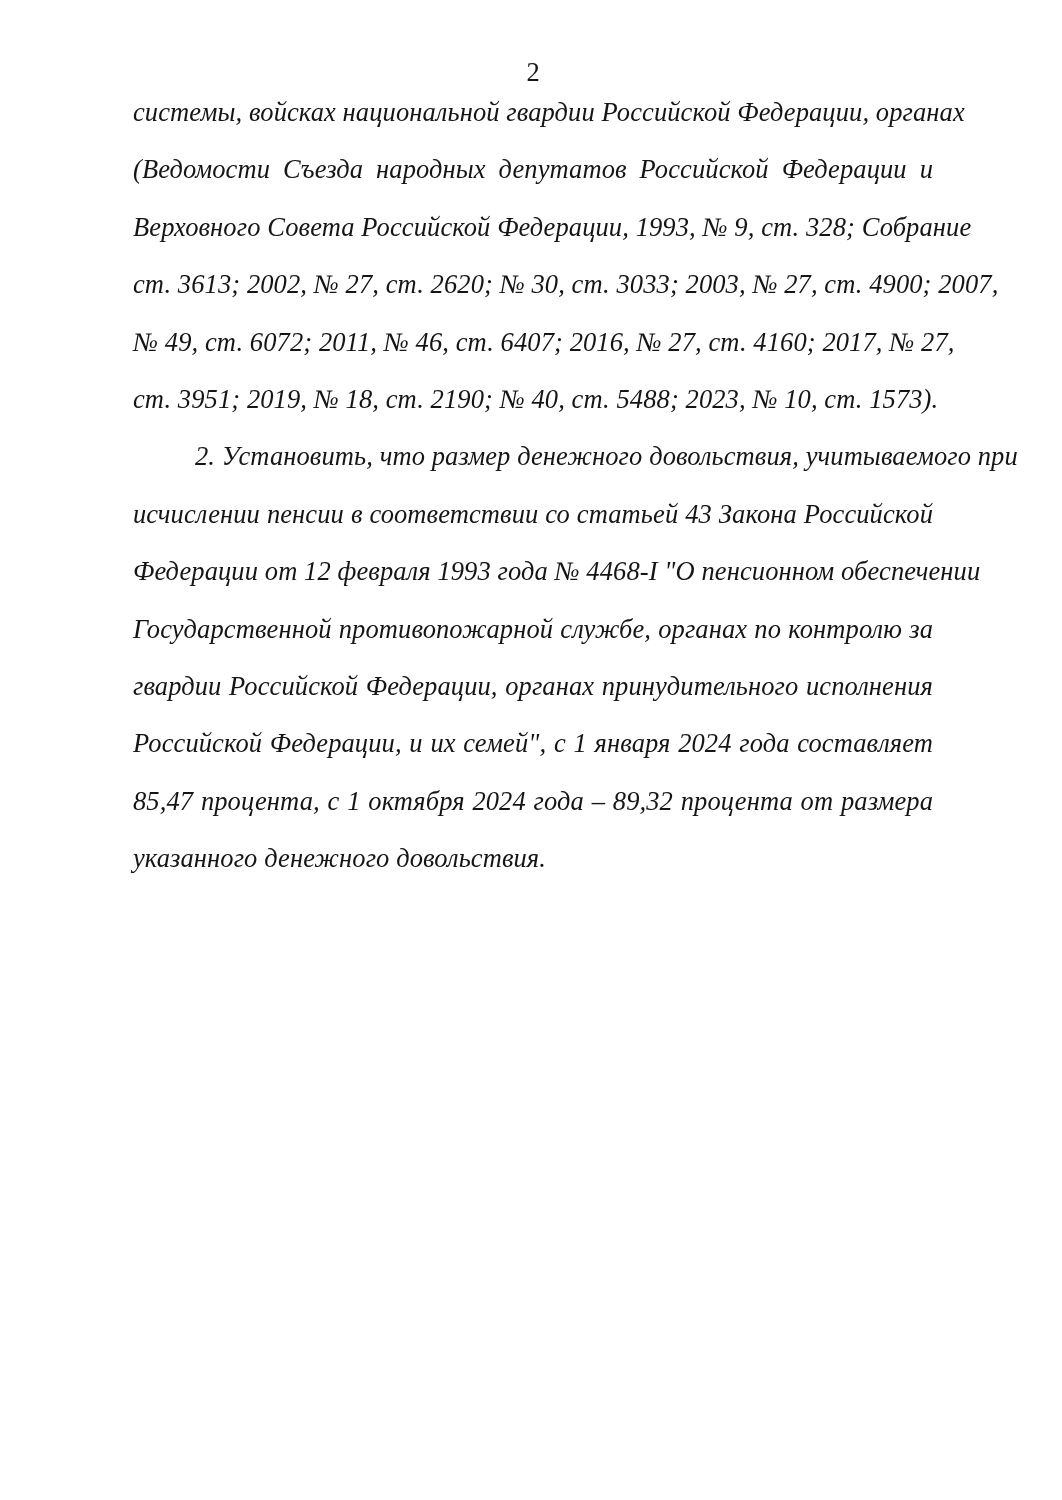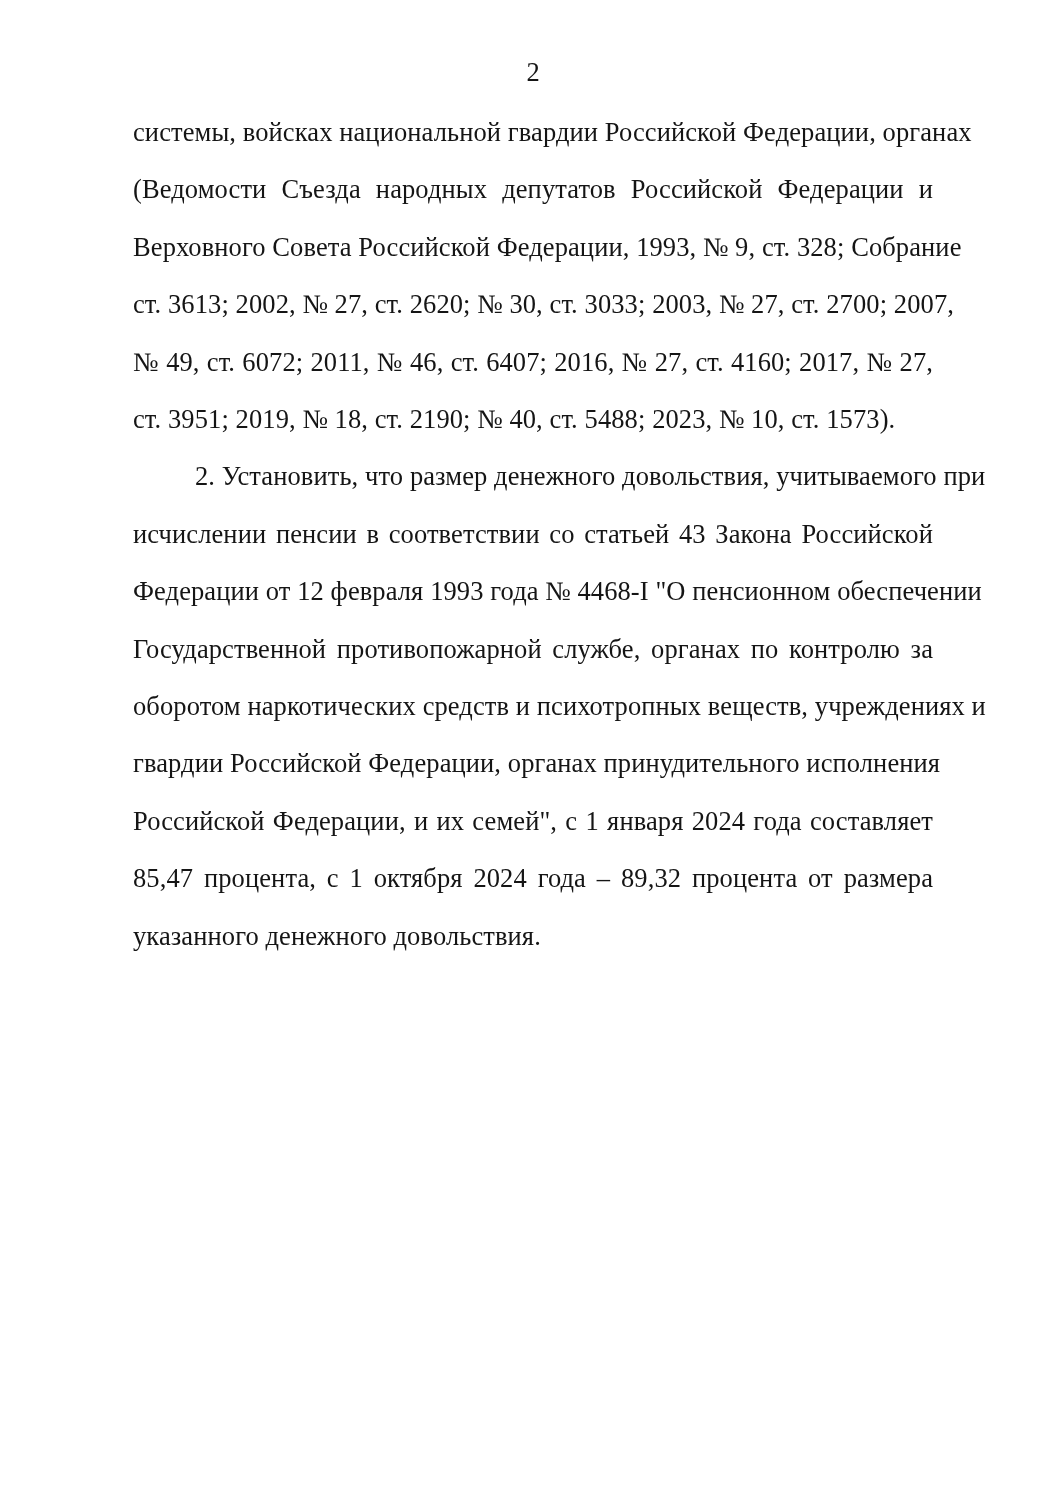--- a/index.html
+++ b/index.html
@@ -20,25 +20,26 @@
     position: absolute;
     top: 57px;
     left: 133px;
     width: 800px;
     text-align: center;
     font-size: 26.5px;
     line-height: 30px;
   }
   .body-text {
     position: absolute;
-    top: 104px;
+    top: 84px;
     left: 133px;
     width: 800px;
     font-size: 26.5px;
     line-height: 57.4px;
+    font-style: italic;
   }
   .line {
     white-space: nowrap;
     letter-spacing: 0.1px;
   }
   .line.j {
     text-align: justify;
     text-align-last: justify;
   }
   .line.left {
@@ -53,27 +54,26 @@
 <body>
 
 <div class="page">
 
   <div class="page-number">2</div>
 
   <div class="body-text">
     <div class="line j">системы, войсках национальной гвардии Российской Федерации, органах</div>
     <div class="line j">(Ведомости Съезда народных депутатов Российской Федерации и</div>
     <div class="line j">Верховного Совета Российской Федерации, 1993, № 9, ст. 328; Собрание</div>
-    <div class="line j">ст. 3613; 2002, № 27, ст. 2620; № 30, ст. 3033; 2003, № 27, ст. 2700; 2007,</div>
+    <div class="line j">ст. 3613; 2002, № 27, ст. 2620; № 30, ст. 3033; 2003, № 27, ст. 4900; 2007,</div>
     <div class="line j">№ 49, ст. 6072; 2011, № 46, ст. 6407; 2016, № 27, ст. 4160; 2017, № 27,</div>
     <div class="line left">ст. 3951; 2019, № 18, ст. 2190; № 40, ст. 5488; 2023, № 10, ст. 1573).</div>
     <div class="line j indent">2. Установить, что размер денежного довольствия, учитываемого при</div>
     <div class="line j">исчислении пенсии в соответствии со статьей 43 Закона Российской</div>
     <div class="line j">Федерации от 12 февраля 1993 года № 4468-I "О пенсионном обеспечении</div>
     <div class="line j">Государственной противопожарной службе, органах по контролю за</div>
-    <div class="line j">оборотом наркотических средств и психотропных веществ, учреждениях и</div>
     <div class="line j">гвардии Российской Федерации, органах принудительного исполнения</div>
     <div class="line j">Российской Федерации, и их семей", с 1 января 2024 года составляет</div>
     <div class="line j">85,47 процента, с 1 октября 2024 года – 89,32 процента от размера</div>
     <div class="line left">указанного денежного довольствия.</div>
   </div>
 
 </div>
 
 </body></html>

